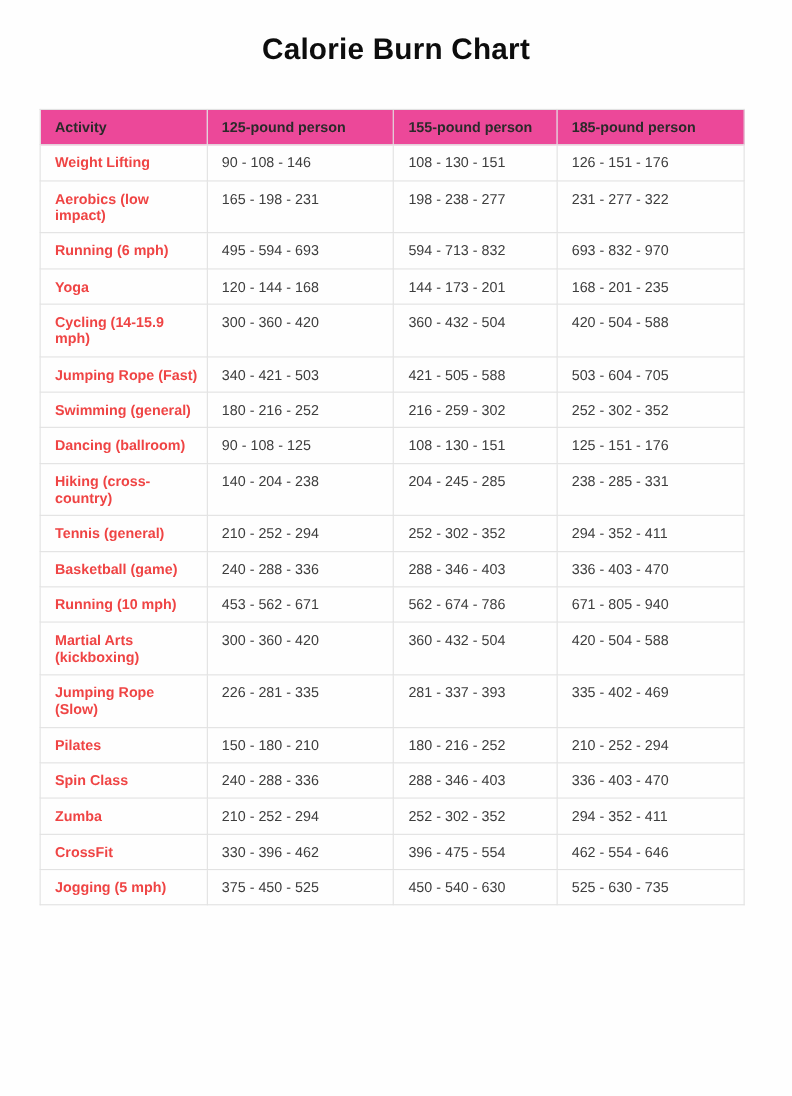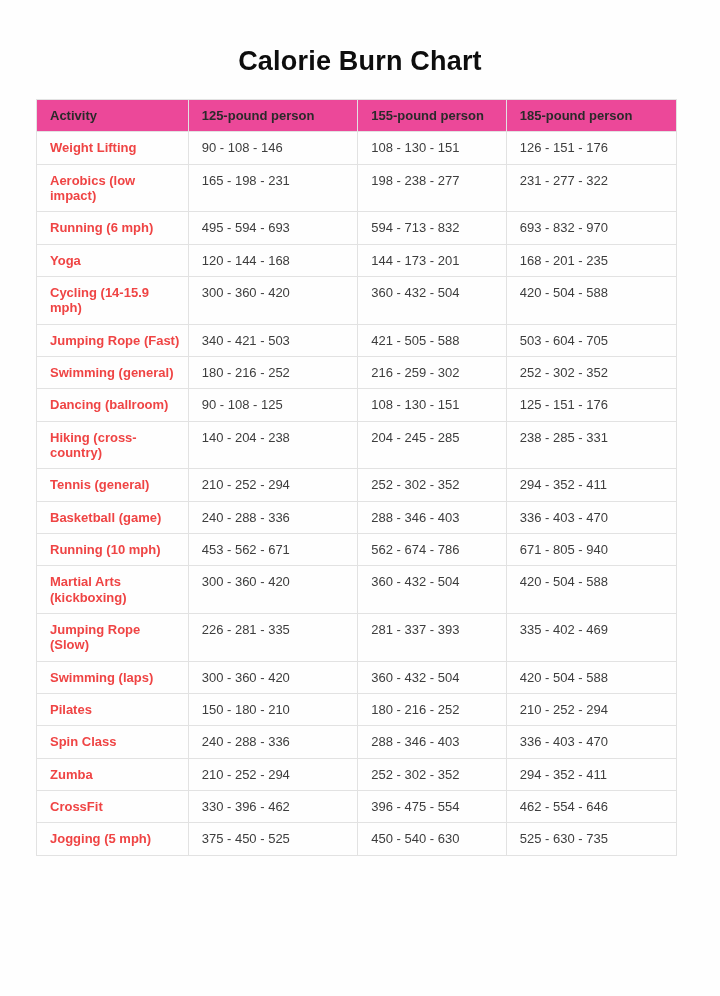--- a/index.html
+++ b/index.html
@@ -10,21 +10,21 @@
   .page {
     position: relative;
     width: 720px;
     height: 996px;
     background: #fefefe;
     font-family: "Liberation Sans", sans-serif;
     color: #2b2b2b;
     overflow: hidden;
   }
   .page-title {
-    margin: 16px;
+    margin: 0;
     padding-top: 30px;
     text-align: center;
     font-size: 27px;
     font-weight: bold;
     color: #0d0d0d;
     letter-spacing: 0.2px;
   }
   .table-wrap {
     position: absolute;
     left: 36px;
@@ -169,26 +169,20 @@
             <td class="val">420 - 504 - 588</td>
           </tr>
           <tr>
             <td class="activity">Jumping Rope
 (Slow)</td>
             <td class="val">226 - 281 - 335</td>
             <td class="val">281 - 337 - 393</td>
             <td class="val">335 - 402 - 469</td>
           </tr>
           <tr>
-            <td class="activity">Swimming (laps)</td>
-            <td class="val">300 - 360 - 420</td>
-            <td class="val">360 - 432 - 504</td>
-            <td class="val">420 - 504 - 588</td>
-          </tr>
-          <tr>
             <td class="activity">Pilates</td>
             <td class="val">150 - 180 - 210</td>
             <td class="val">180 - 216 - 252</td>
             <td class="val">210 - 252 - 294</td>
           </tr>
           <tr>
             <td class="activity">Spin Class</td>
             <td class="val">240 - 288 - 336</td>
             <td class="val">288 - 346 - 403</td>
             <td class="val">336 - 403 - 470</td>

